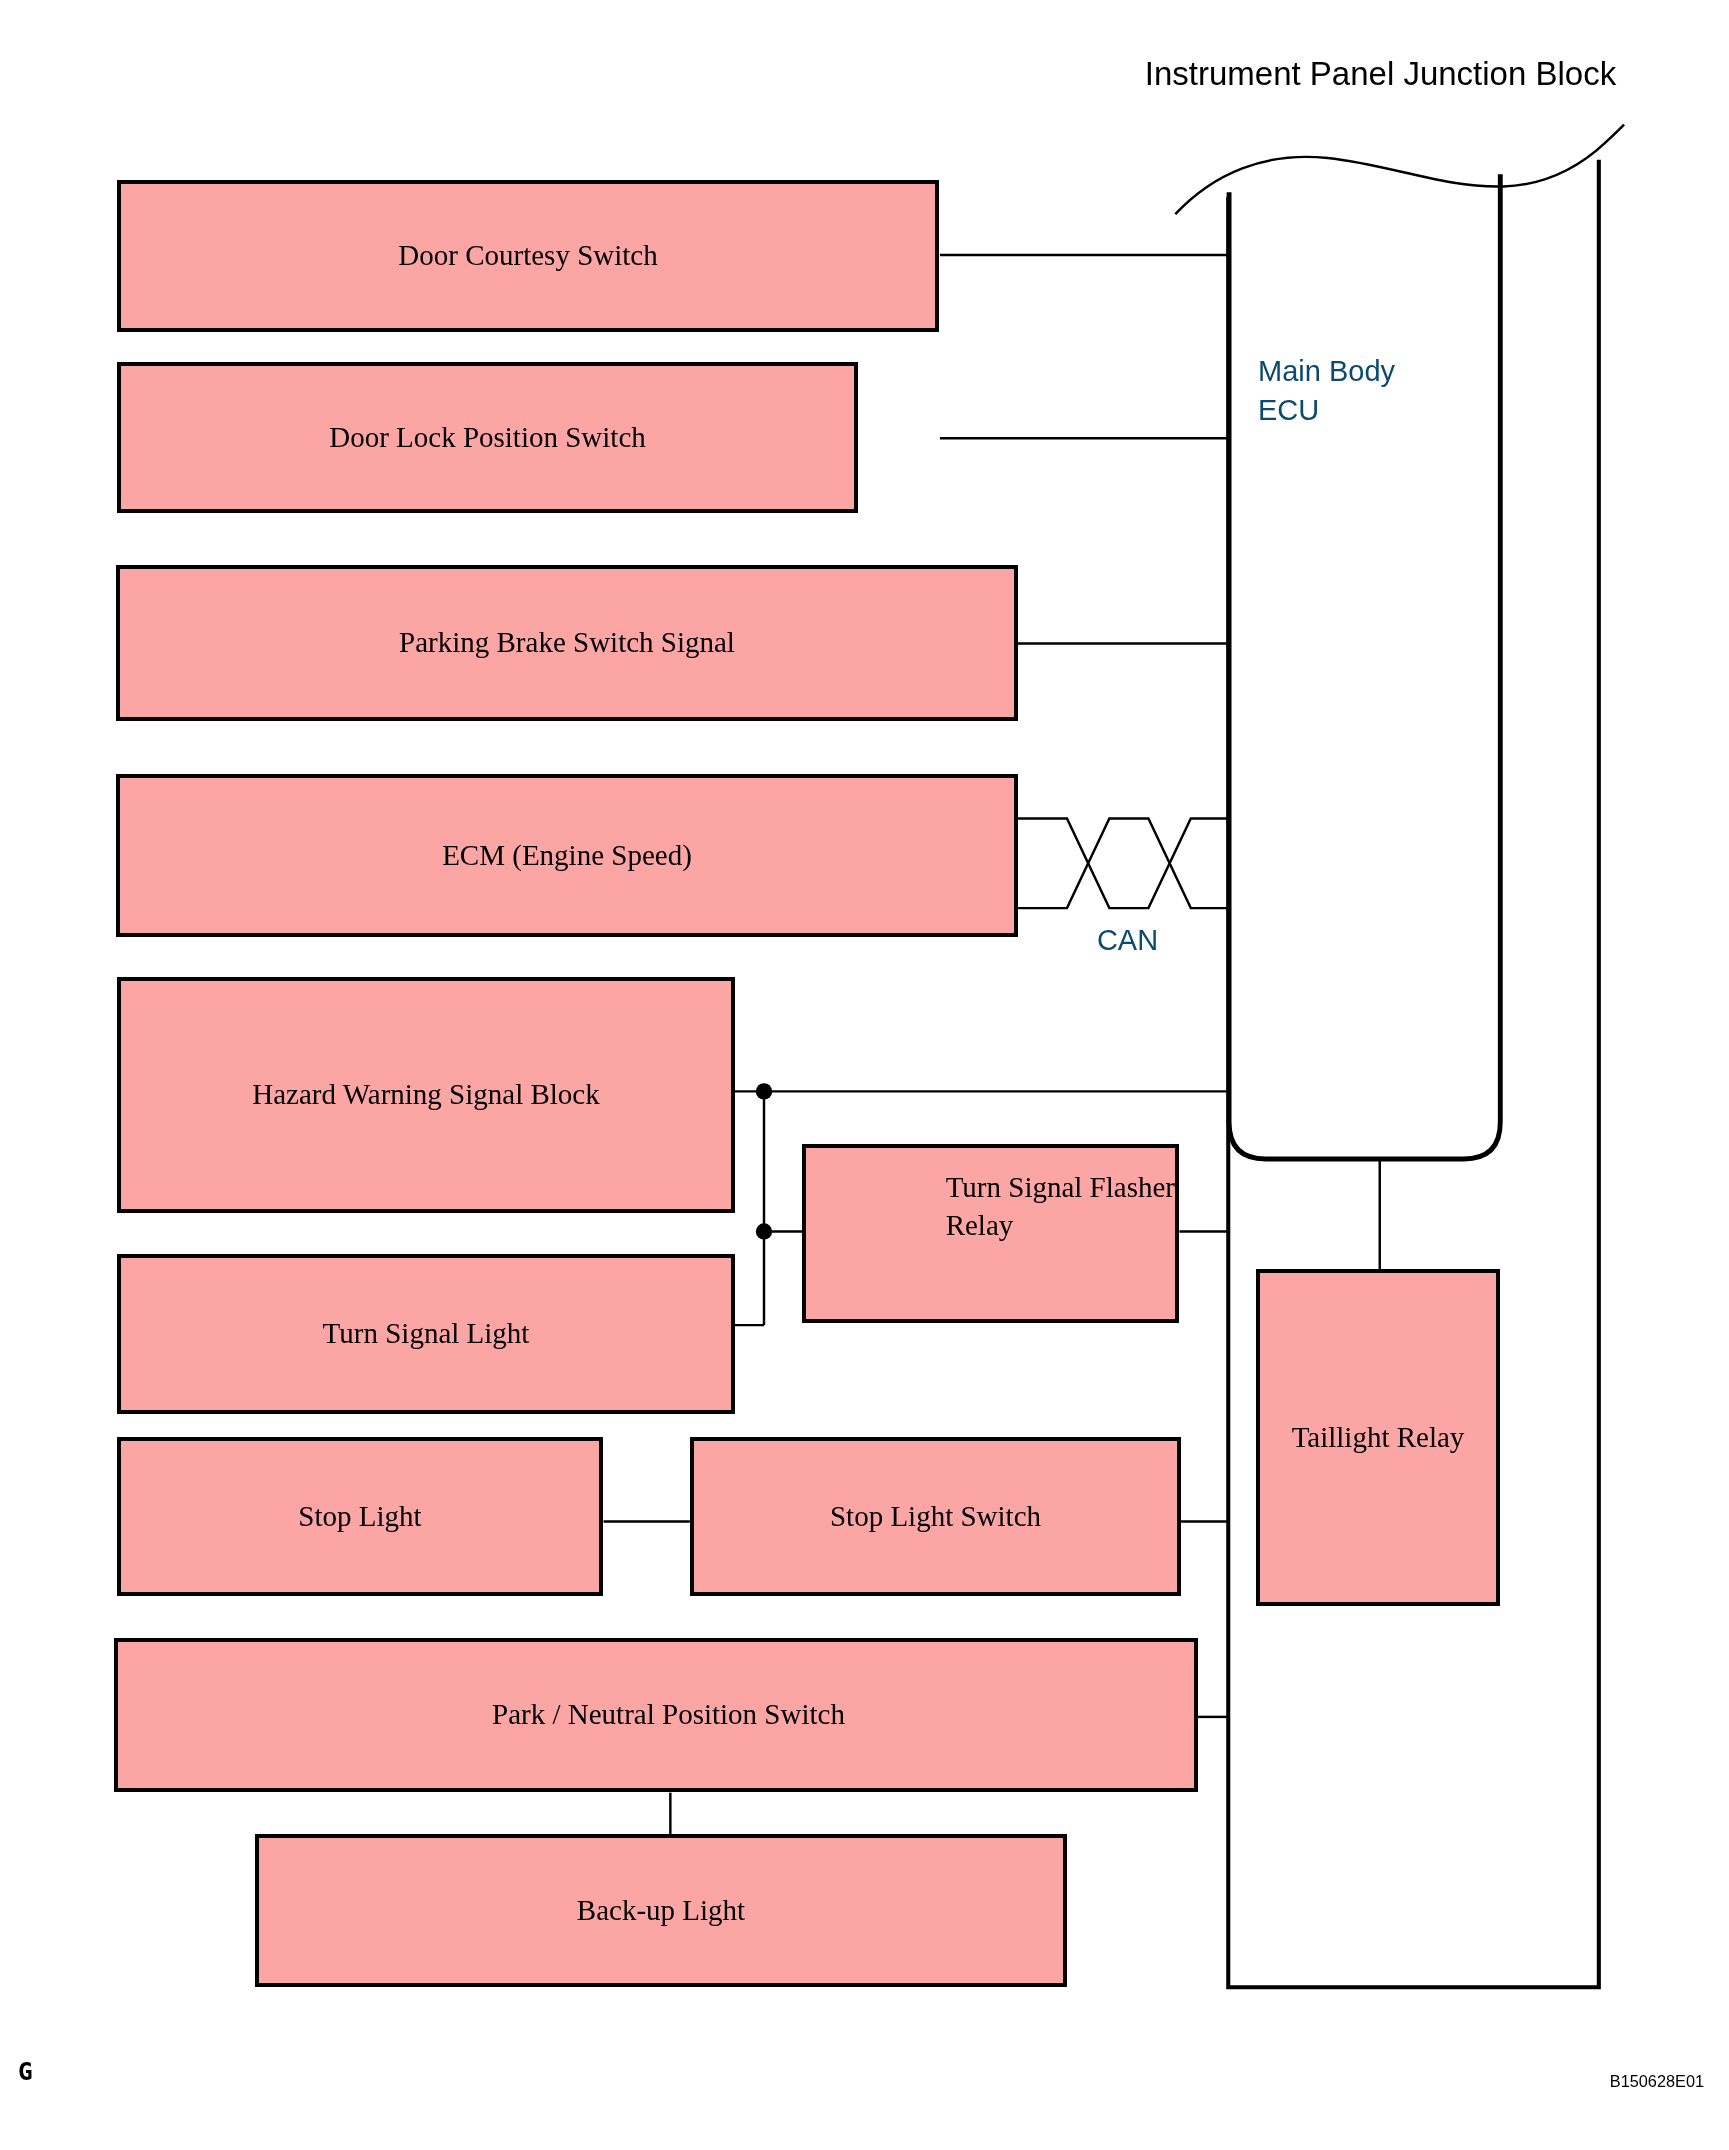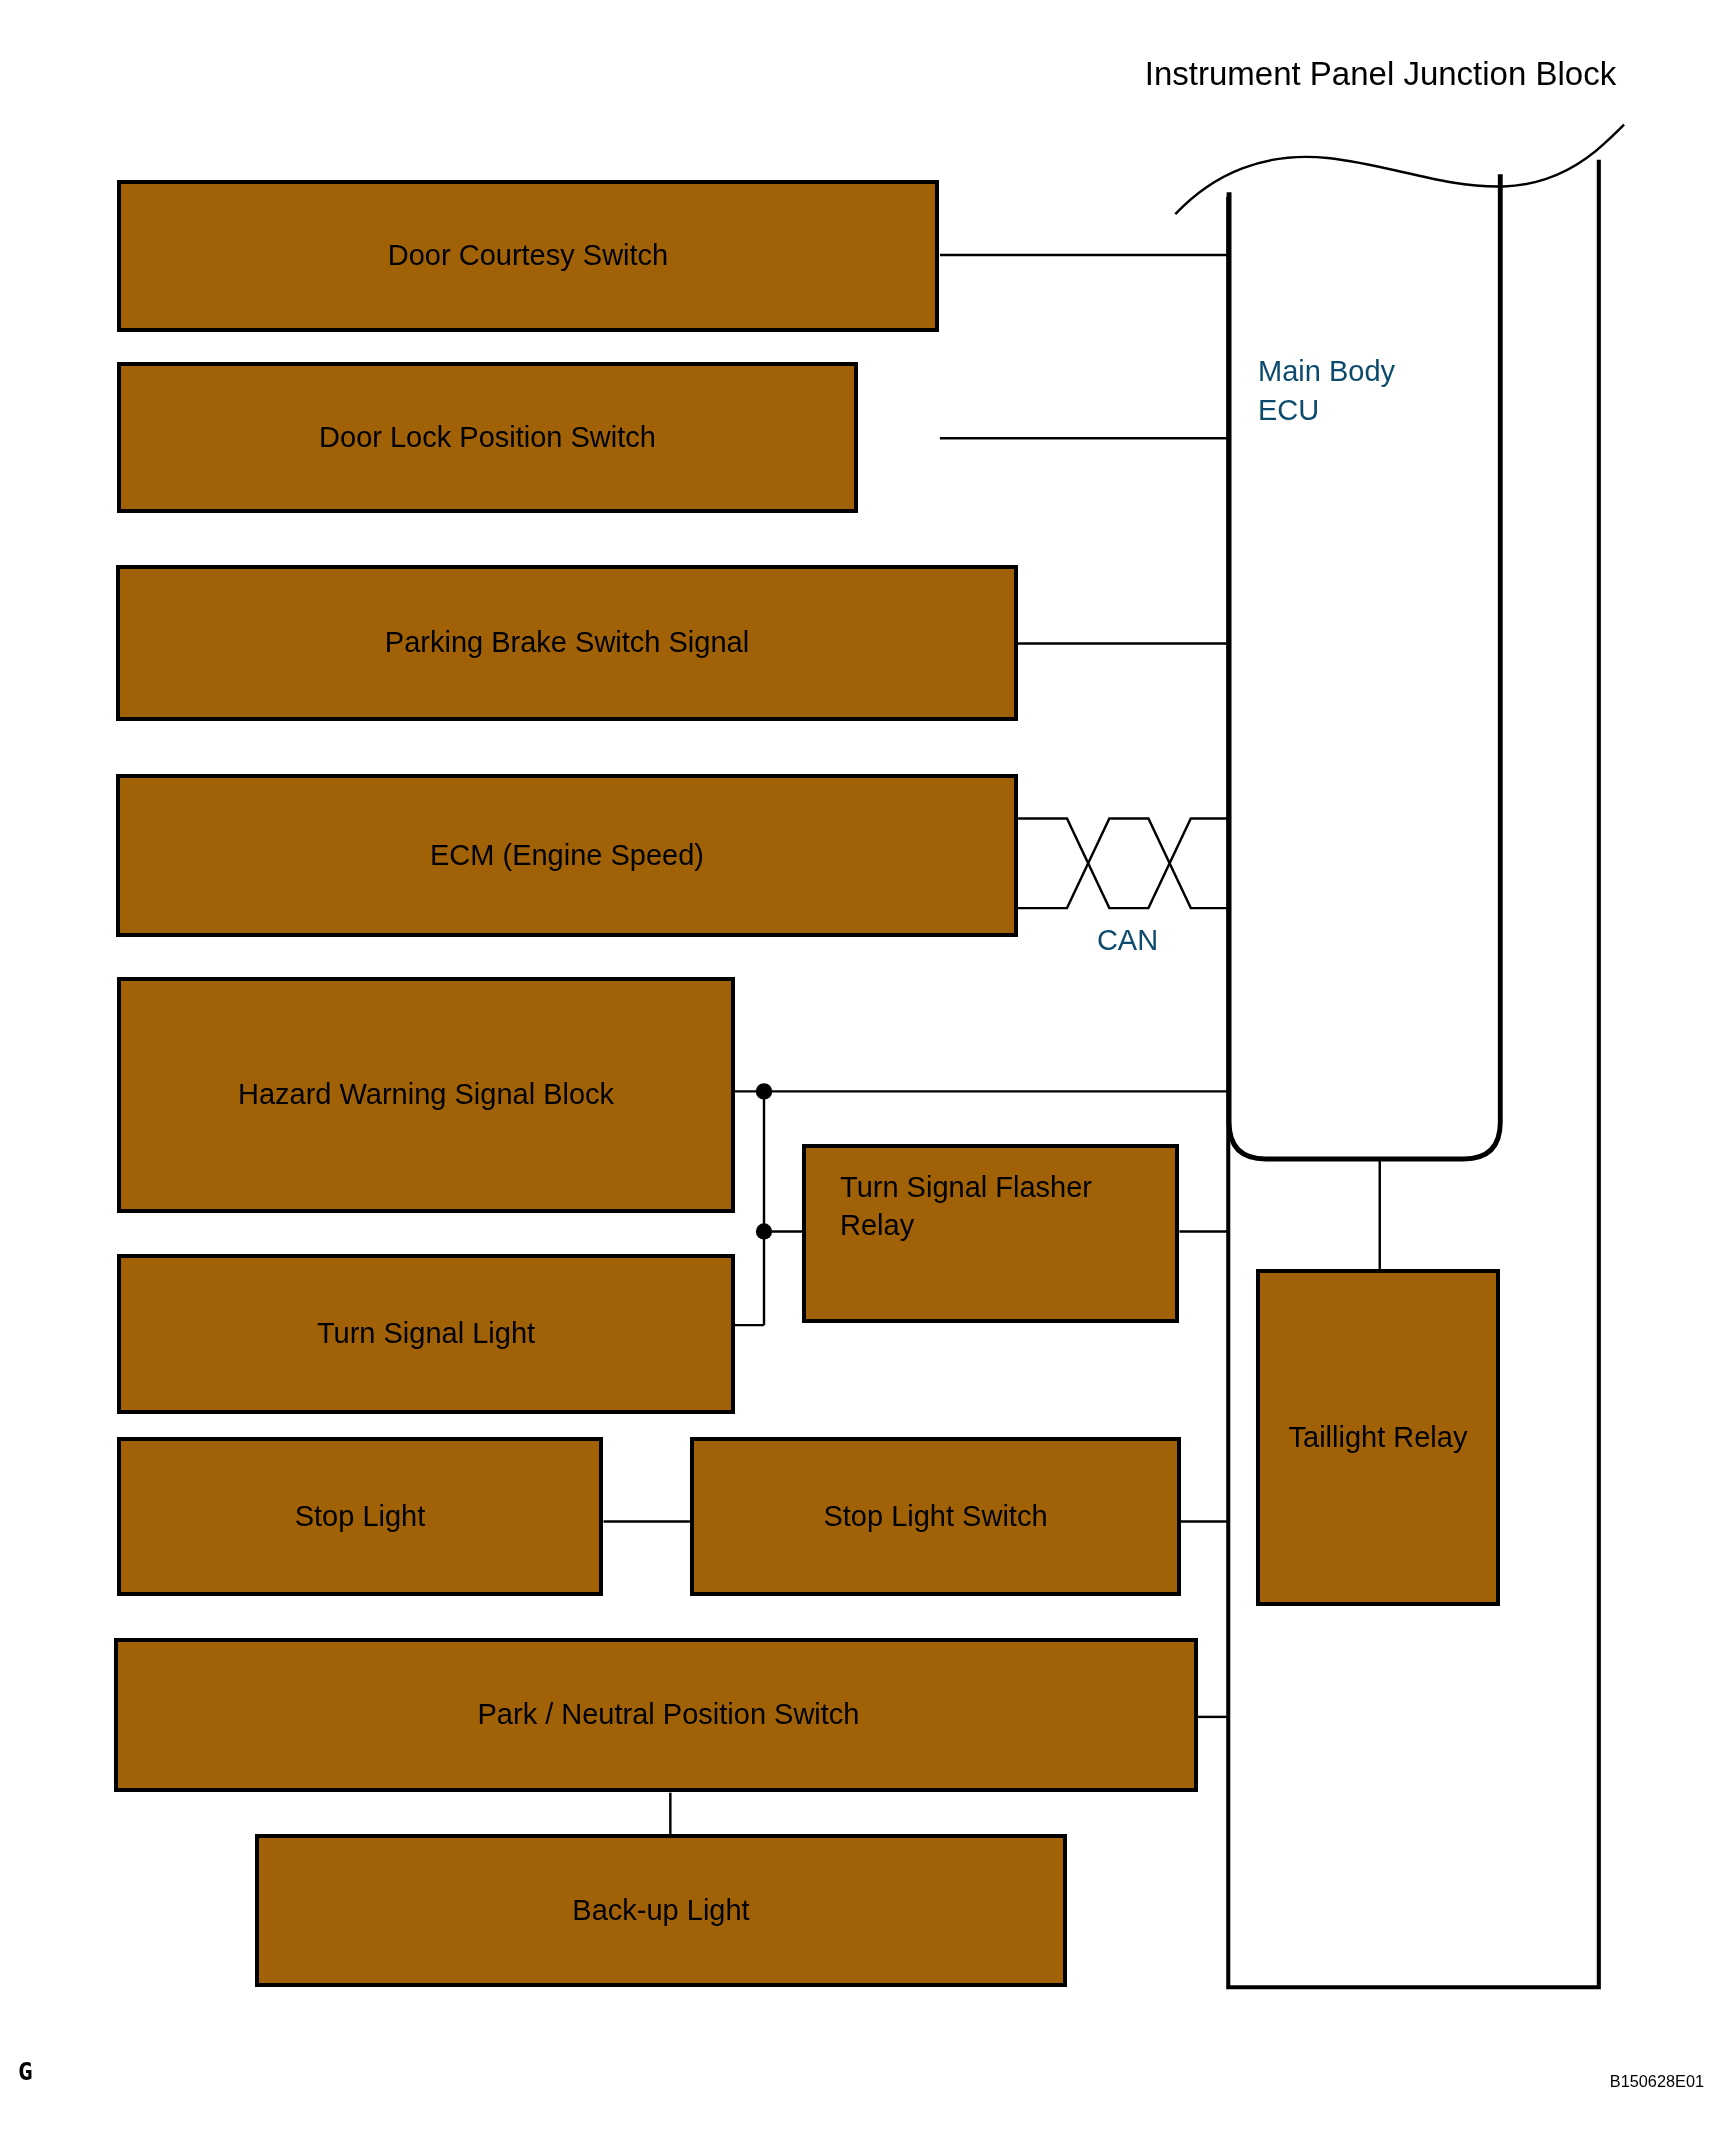--- a/index.html
+++ b/index.html
@@ -19,35 +19,36 @@
   #wires {
     position: absolute;
     left: 0; top: 0;
     width: 1730px;
     height: 2151px;
   }
   .box {
     position: absolute;
     box-sizing: border-box;
     border: 4.9px solid #000000;
-    background: #a16207;
+    background: #fca5a5;
     display: flex;
     align-items: center;
     justify-content: center;
     text-align: center;
     font-size: 29px;
     line-height: 1.3;
     color: #000000;
+    font-family: Liberation Serif, serif;
   }
   .multiline {
     white-space: pre-line;
   }
   .box.top-left {
     align-items: flex-start;
-    justify-content: flex-start;
+    justify-content: flex-end;
     text-align: left;
     padding: 21px 0 0 34px;
   }
   .floating-label {
     position: absolute;
     font-size: 29px;
     line-height: 1.35;
     color: #0c4a6e;
   }
   #diagram-title {

